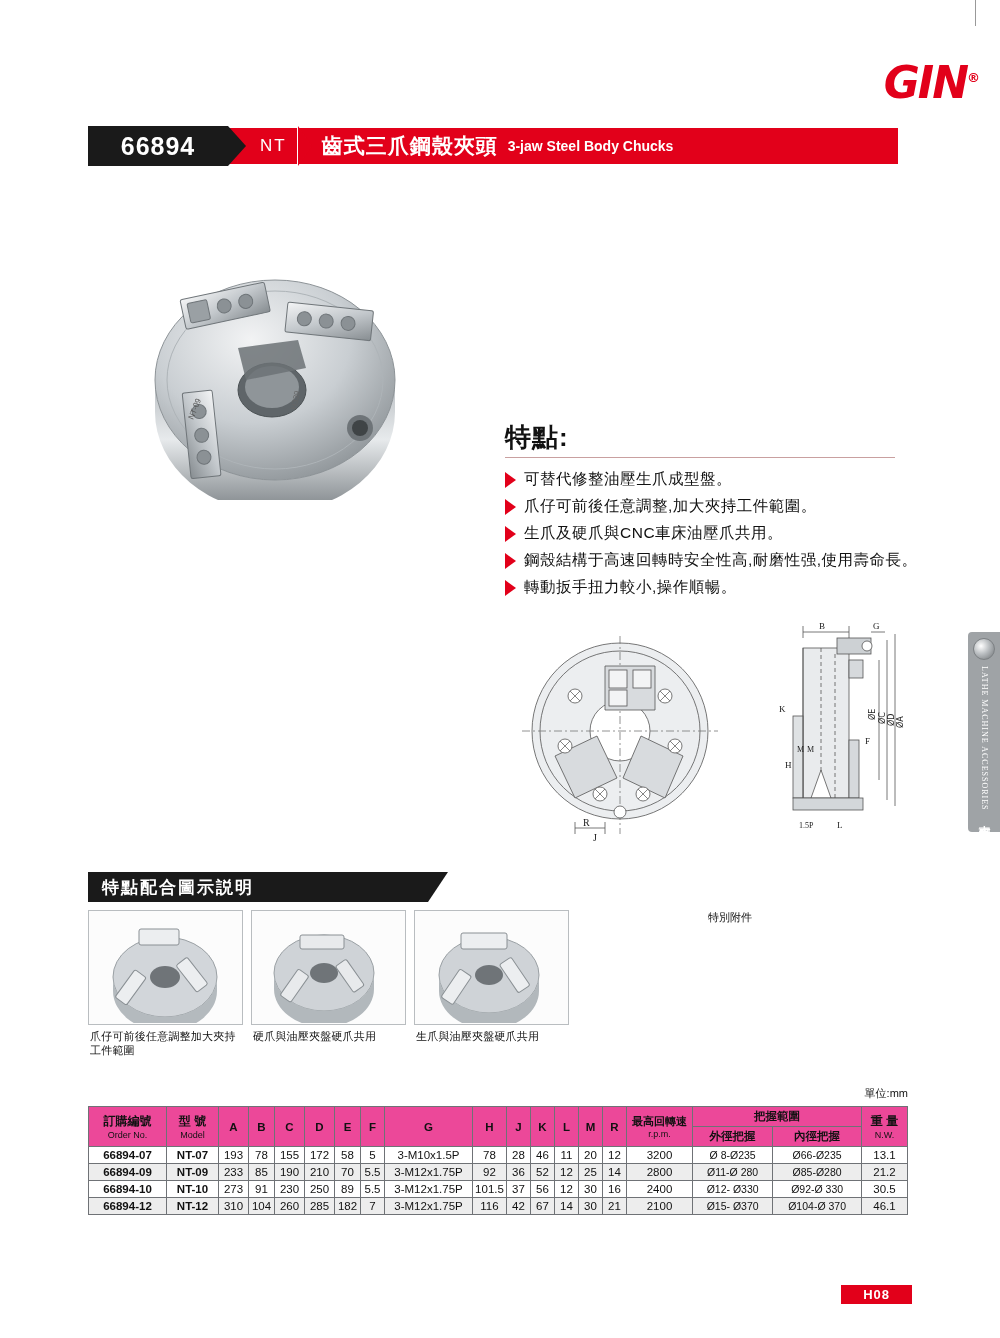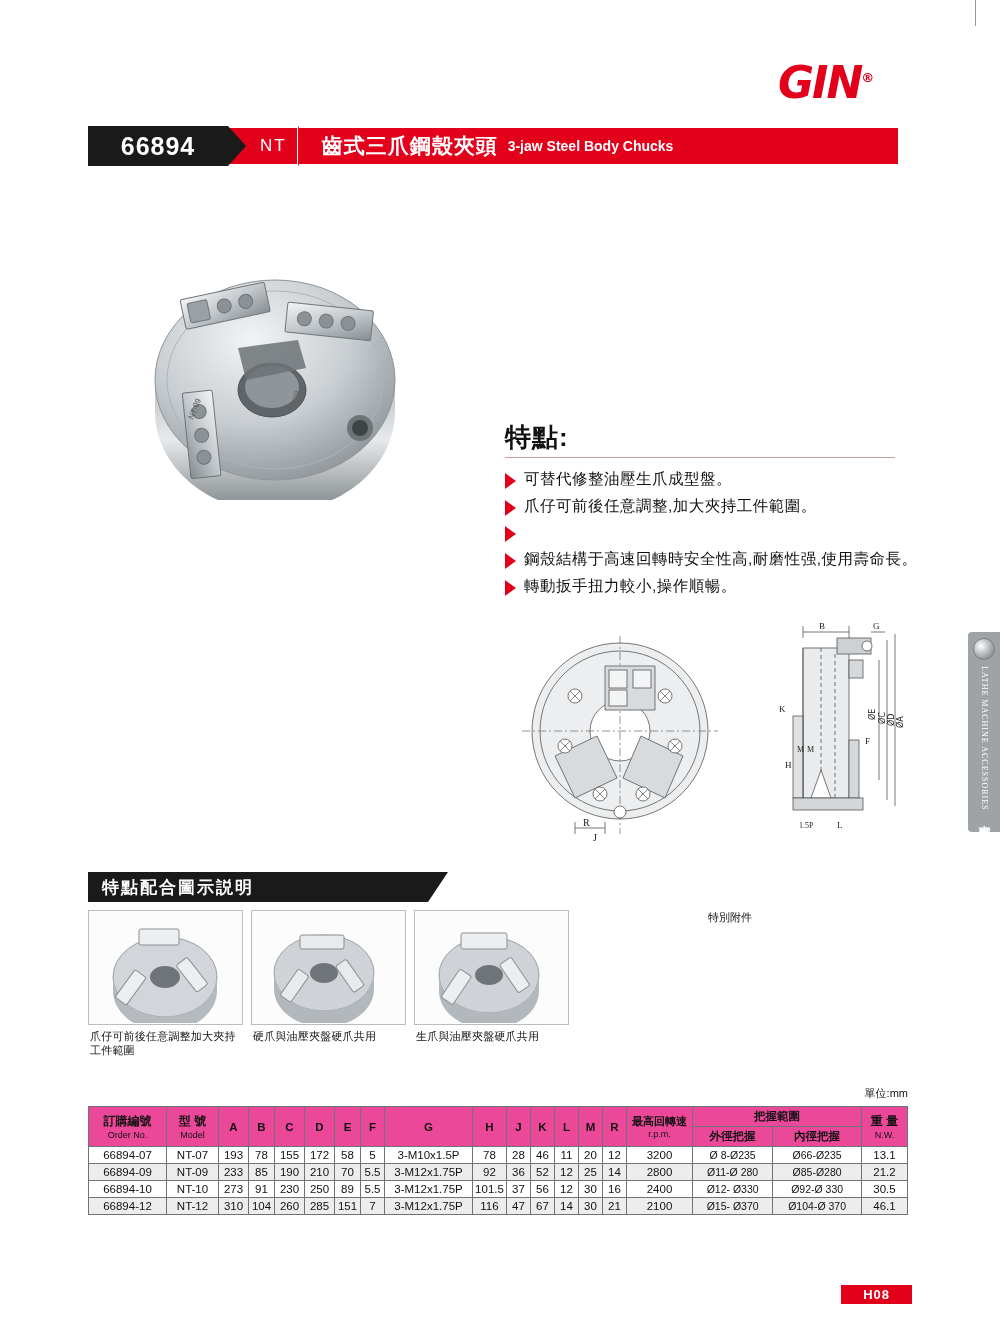--- a/index.html
+++ b/index.html
@@ -16,21 +16,21 @@
   
   .crop-mark { position:absolute; background:#999; }
   .cm-v { width:1px; height:26px; top:0; left:975px; }
 
   
   .logo-wrap { position:absolute; right:22px; top:56px; width:200px; height:46px; }
   .logo-text {
     font-family:"DejaVu Sans", sans-serif;
     font-weight:bold; font-style:italic;
     font-size:44px; letter-spacing:-2px;
-    color:#e2001a; line-height:44px; 
+    color:#e2001a; line-height:44px; text-align:right;
   }
   .logo-reg { font-size:13px; vertical-align:super; }
 
   
   .title-bar {
     position:absolute; left:88px; top:128px; width:810px; height:36px;
     background:#e2001a; color:#fff; display:flex; align-items:center;
   }
   .title-bar .code {
     background:#1a1a1a; color:#fff; height:40px; min-width:140px;
@@ -62,21 +62,21 @@
   
   .photo-main { position:absolute; left:120px; top:240px; width:330px; height:260px; }
 
   
   .feat-title {
     position:absolute; left:505px; top:420px;
     font-size:26px; font-weight:bold; letter-spacing:1px;
   }
   .feat-rule { position:absolute; left:505px; top:457px; width:390px; height:1px; background:#c9a0a0; }
   .feat-list { position:absolute; left:505px; top:468px; width:420px; }
-  .feat-item { display:flex; align-items:flex-end; margin-bottom:6px; }
+  .feat-item { display:flex; align-items:flex-start; margin-bottom:6px; }
   .feat-bullet {
     width:0;height:0;border-top:8px solid transparent;border-bottom:8px solid transparent;
     border-left:11px solid #e2001a; margin:4px 8px 0 0; flex:0 0 auto;
   }
   .feat-text { font-size:15.5px; line-height:21px; letter-spacing:0.5px; }
 
   
   .draw-left { position:absolute; left:505px; top:636px; width:250px; height:210px; }
   .draw-right { position:absolute; left:775px; top:620px; width:130px; height:225px; }
 
@@ -132,21 +132,21 @@
     border-collapse:collapse; font-size:11.5px;
   }
   table.spec th, table.spec td {
     border:1px solid #6f7276; text-align:center; padding:2px 1px;
     font-family:"Liberation Sans", sans-serif;
   }
   table.spec thead th { background:#ec4899; font-weight:bold; }
   table.spec thead .th-tw { font-size:12px; }
   table.spec thead .th-en { font-size:9px; font-weight:normal; }
   table.spec tbody tr:nth-child(even) { background:#ededed; }
-  table.spec td.first { font-weight:normal; }
+  table.spec td.first { font-weight:bold; }
   .dia { font-family:"DejaVu Sans", sans-serif; font-size:10.5px; }
 
   
   .pageno {
     position:absolute; right:88px; top:1285px;
     background:#e2001a; color:#fff; font-size:13px; font-weight:bold;
     padding:2px 22px; letter-spacing:1px;
   }
 
   
@@ -241,20 +241,21 @@
     <div class="feat-item">
       <div class="feat-bullet"></div>
       <div class="feat-text">可替代修整油壓生爪成型盤。</div>
     </div>
     <div class="feat-item">
       <div class="feat-bullet"></div>
       <div class="feat-text">爪仔可前後任意調整,加大夾持工件範圍。</div>
     </div>
     <div class="feat-item">
       <div class="feat-bullet"></div>
+      <div class="feat-text">生爪及硬爪與CNC車床油壓爪共用。</div>
     </div>
     <div class="feat-item">
       <div class="feat-bullet"></div>
       <div class="feat-text">鋼殼結構于高速回轉時安全性高,耐磨性强,使用壽命長。</div>
     </div>
     <div class="feat-item">
       <div class="feat-bullet"></div>
       <div class="feat-text">轉動扳手扭力較小,操作順暢。</div>
     </div>
   </div>
@@ -529,25 +530,25 @@
         <td class="dia">Ø92-Ø 330</td>
         <td>30.5</td>
       </tr>
       <tr>
         <td class="first">66894-12</td>
         <td class="first">NT-12</td>
         <td>310</td>
         <td>104</td>
         <td>260</td>
         <td>285</td>
-        <td>151</td>
+        <td>182</td>
         <td>7</td>
         <td>3-M12x1.75P</td>
         <td>116</td>
-        <td>47</td>
+        <td>42</td>
         <td>67</td>
         <td>14</td>
         <td>30</td>
         <td>21</td>
         <td>2100</td>
         <td class="dia">Ø15- Ø370</td>
         <td class="dia">Ø104-Ø 370</td>
         <td>46.1</td>
       </tr>
     </tbody>

